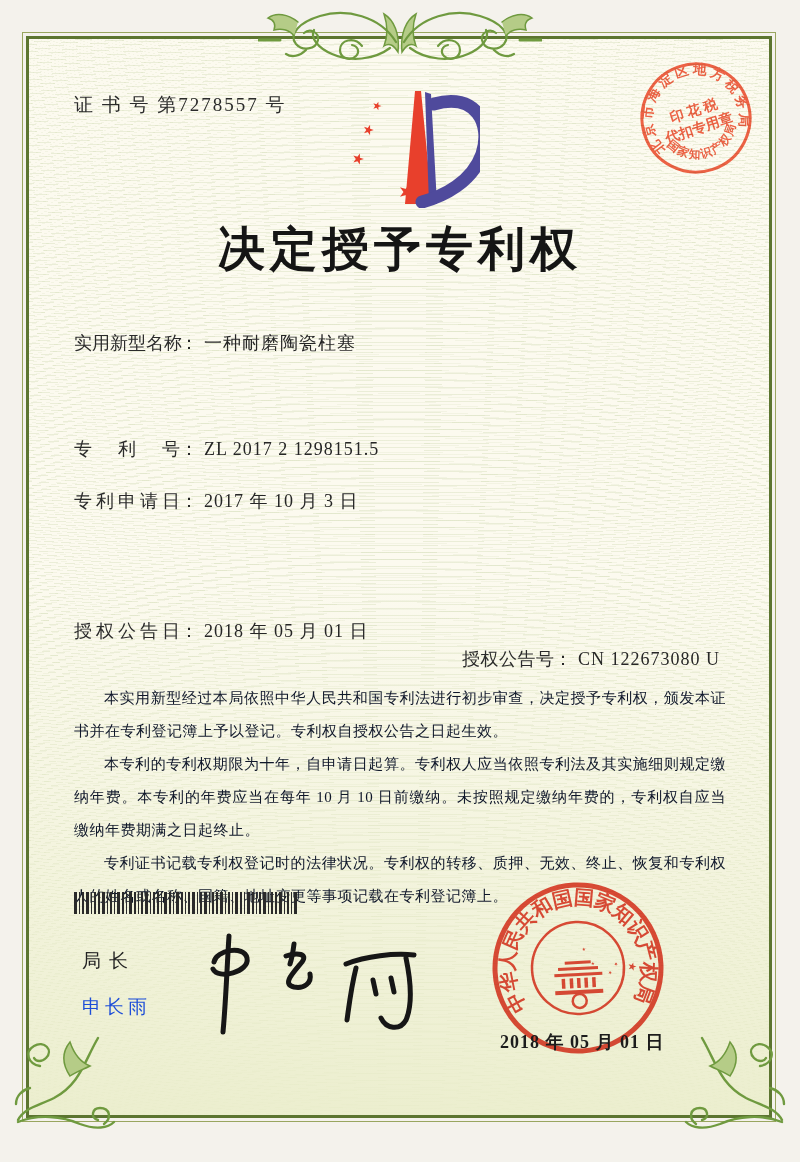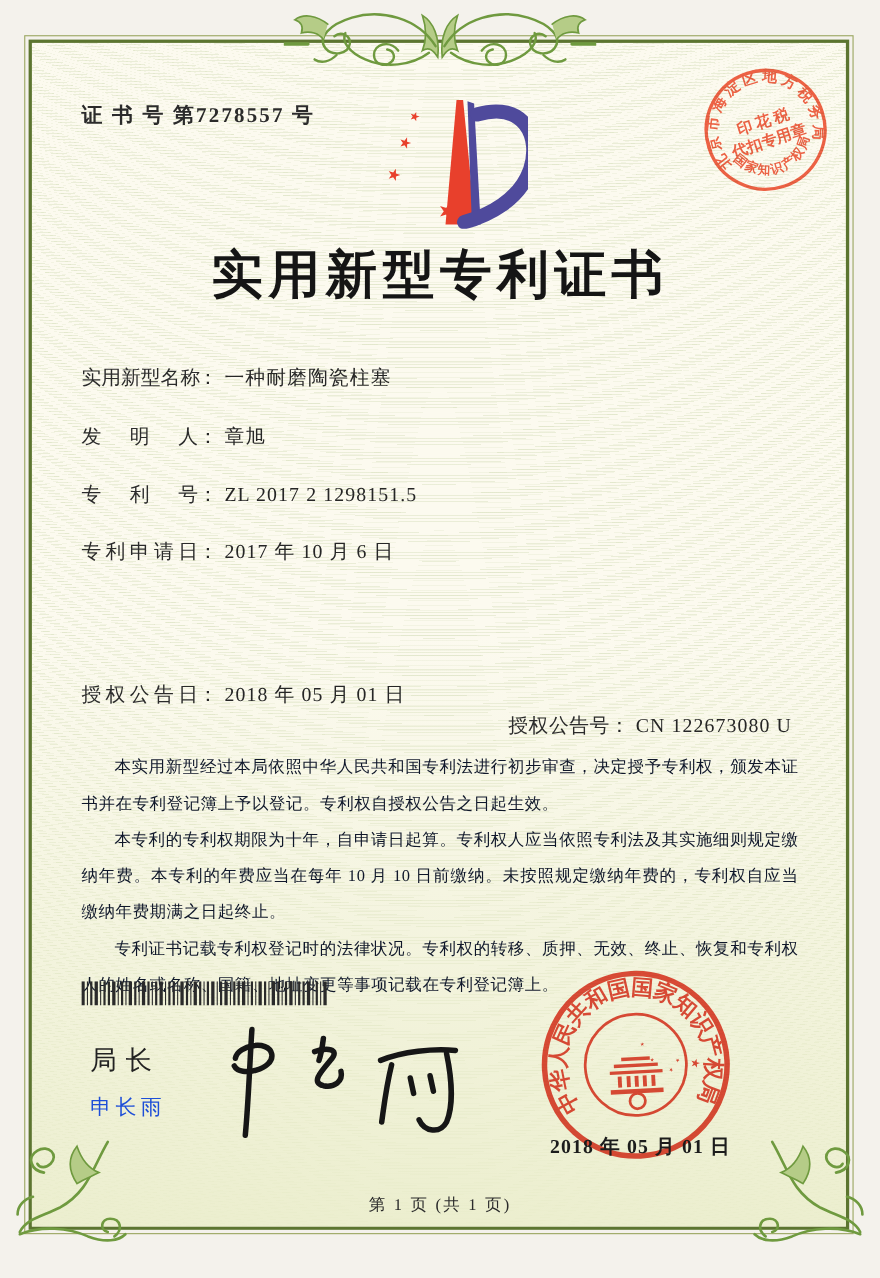--- a/index.html
+++ b/index.html
@@ -14,31 +14,31 @@
     background:#fcfaef;
   }
   .guilloche{
     position:absolute;inset:0;
     background:
       linear-gradient(180deg, rgba(250,248,232,0) 50%, rgba(234,237,203,0.9) 100%),
       repeating-radial-gradient(ellipse 1800px 420px at 50% 118%, rgba(164,186,120,0.20) 0px, rgba(164,186,120,0.20) 1px, transparent 1px, transparent 6px),
       repeating-radial-gradient(ellipse 1600px 520px at 50% -10%, rgba(164,186,120,0.10) 0px, rgba(164,186,120,0.10) 1px, transparent 1px, transparent 7px);
   }
   .abs{position:absolute;}
-  .cert-number{left:74px;top:92px;font-size:19px;letter-spacing:2px;color:#2b2b2b;font-weight:bold;}
+  .cert-number{left:74px;top:92px;font-size:19px;letter-spacing:2px;color:#2b2b2b;}
   .title{left:0;right:0;top:218px;text-align:center;font-size:47px;font-weight:700;letter-spacing:5px;color:#151515;}
   .row{left:74px;font-size:18px;line-height:26px;white-space:nowrap;text-decoration:underline;}
   .flabel{display:inline-block;width:106px;text-align:justify;text-align-last:justify;vertical-align:top;color:#2b2b2b;}
   .flabel.short{width:92px;}
   .colon{display:inline-block;vertical-align:top;}
   .fvalue{display:inline-block;vertical-align:top;margin-left:6px;letter-spacing:1px;}
   .addr-value{white-space:normal;width:545px;line-height:27px;}
   .paras{left:74px;top:682px;width:652px;font-size:15px;line-height:33px;text-align:justify;color:#0f172a;}
   .paras p{margin:0;text-indent:2em;letter-spacing:0.5px;}
-  .signer-title{left:82px;top:948px;font-size:24px;letter-spacing:8px;color:#222;}
+  .signer-title{left:82px;top:948px;font-size:19px;letter-spacing:8px;color:#222;}
   .signer-name{left:82px;top:994px;font-size:19px;letter-spacing:4px;color:#1d4ed8;}
   .seal-date{left:500px;top:1030px;font-size:18px;font-weight:600;letter-spacing:1px;color:#1c1c1c;z-index:6;}
   .footer{left:0;right:0;top:1086px;text-align:center;font-size:15px;letter-spacing:2px;color:#2b2b2b;}
   .stamp,.bigseal{mix-blend-mode:multiply;}
   svg text{font-family:"Liberation Serif","DejaVu Serif",serif;}
   .z5{z-index:5;}
 </style>
 </head>
 <body>
 
@@ -110,33 +110,30 @@
       </text>
       <path id="taxbottom" d="M-36.3,16.9 A40,40 0 0 0 36.3,16.9" fill="none"></path>
       <text font-size="11.5" font-weight="700" fill="#ee4f30">
         <textPath href="#taxbottom" textLength="88" lengthAdjust="spacing">国家知识产权局</textPath>
       </text>
       <text x="0" y="-3" text-anchor="middle" font-size="14" font-weight="700" fill="#ee4f30">印 花 税</text>
       <text x="0" y="15" text-anchor="middle" font-size="14" font-weight="700" fill="#ee4f30">代扣专用章</text>
     </g>
   </svg>
 
-  <div class="abs title">实用新型专利证书</div>
+  <div class="abs title">决定授予专利权</div>
 
   <div class="abs row" style="top:330px;">
     <span class="flabel">实用新型名称</span><span class="colon">：</span><span class="fvalue">一种耐磨陶瓷柱塞</span>
-  </div>
-  <div class="abs row" style="top:384px;">
-    <span class="flabel">发明人</span><span class="colon">：</span><span class="fvalue">章旭</span>
   </div>
   <div class="abs row" style="top:436px;">
     <span class="flabel">专利号</span><span class="colon">：</span><span class="fvalue">ZL 2017 2 1298151.5</span>
   </div>
   <div class="abs row" style="top:488px;">
-    <span class="flabel">专利申请日</span><span class="colon">：</span><span class="fvalue">2017 年 10 月 6 日</span>
+    <span class="flabel">专利申请日</span><span class="colon">：</span><span class="fvalue">2017 年 10 月 3 日</span>
   </div>
   <div class="abs row" style="top:618px;">
     <span class="flabel">授权公告日</span><span class="colon">：</span><span class="fvalue">2018 年 05 月 01 日</span>
   </div>
   <div class="abs row" style="left:462px;top:646px;">
     <span class="flabel short">授权公告号</span><span class="colon">：</span><span class="fvalue">CN 122673080 U</span>
   </div>
 
   <div class="abs paras">
     <p>本实用新型经过本局依照中华人民共和国专利法进行初步审查，决定授予专利权，颁发本证书并在专利登记簿上予以登记。专利权自授权公告之日起生效。</p>
@@ -187,15 +184,14 @@
         <rect x="-1.7" y="10" width="3.5" height="10"></rect>
         <rect x="5.7" y="10" width="3.5" height="10"></rect>
         <rect x="13.5" y="10" width="3.5" height="10"></rect>
         <rect x="-24" y="22" width="48" height="4"></rect>
         <circle cy="33" r="7" fill="none" stroke="#e23a28" stroke-width="2.5"></circle>
       </g>
     </g>
   </svg>
   <div class="abs seal-date">2018 年 05 月 01 日</div>
 
-  <div class="abs footer">第 1 页 (共 1 页)</div>
 
 </div>
 
 </body></html>

